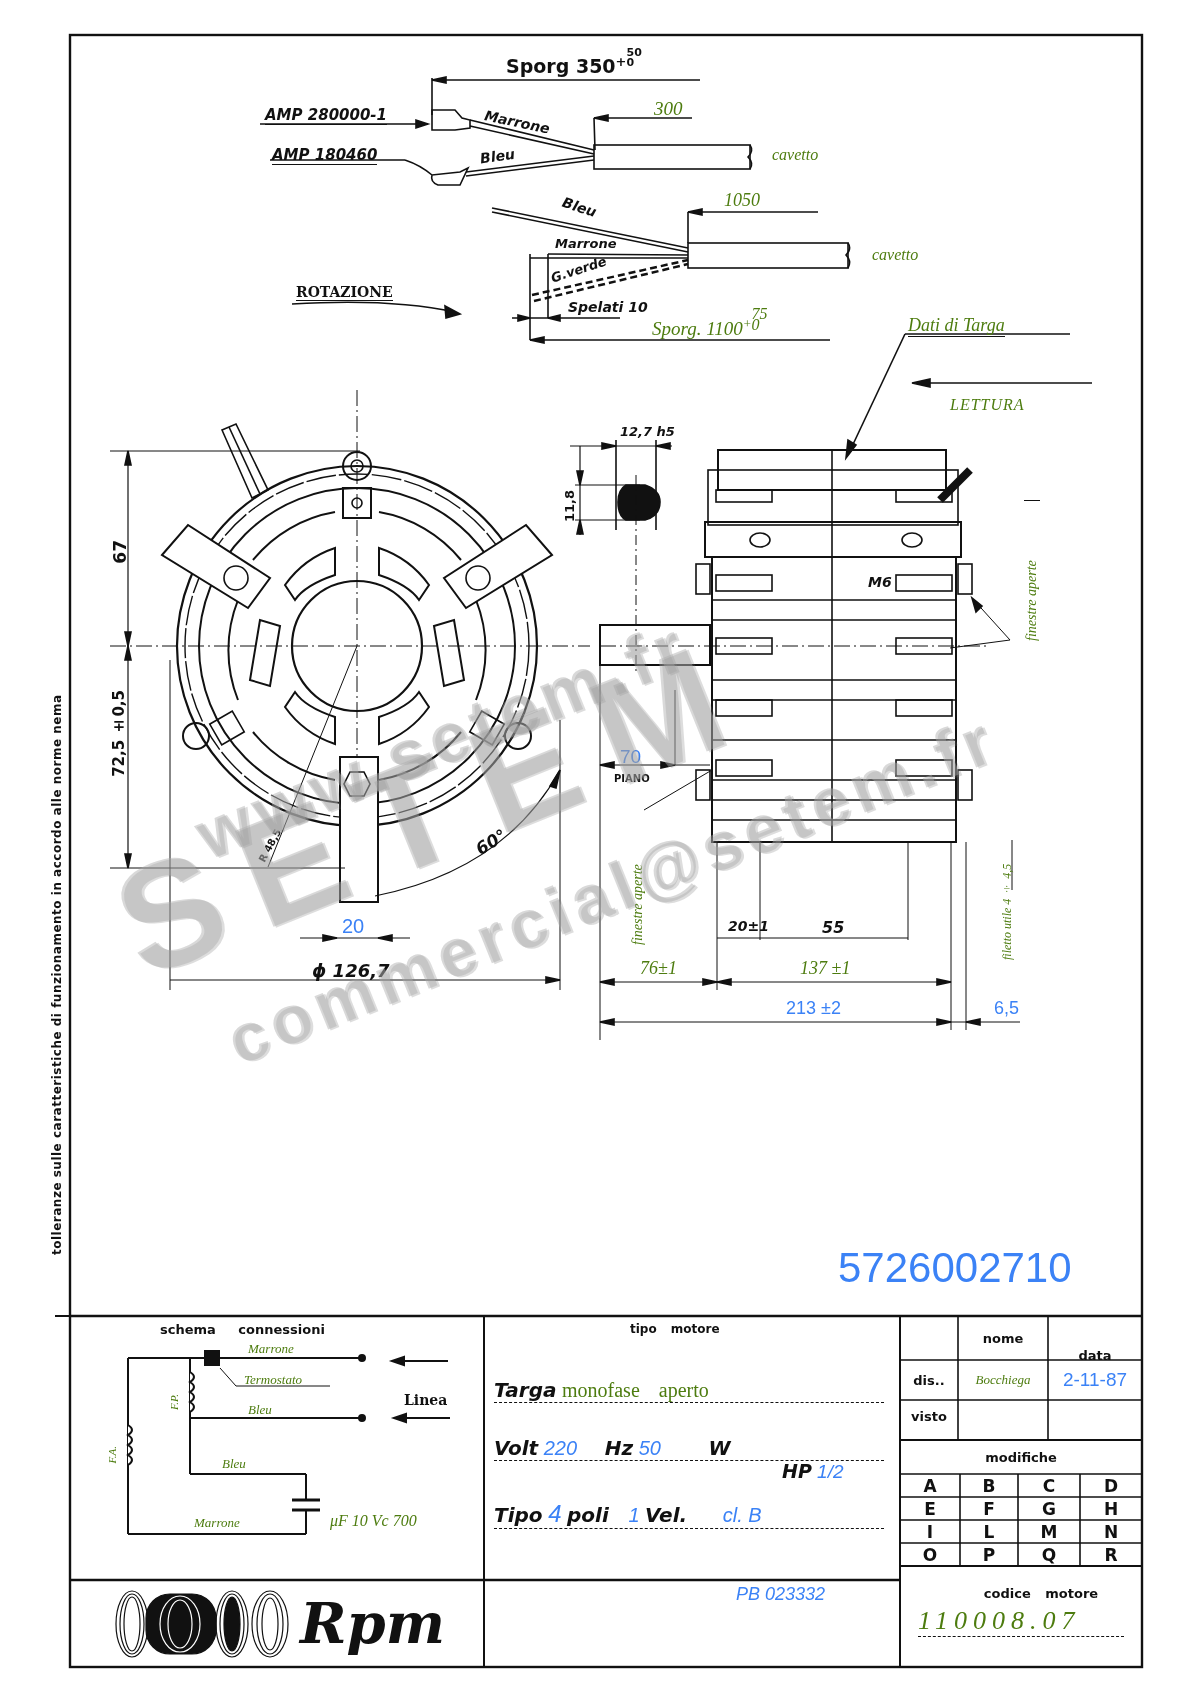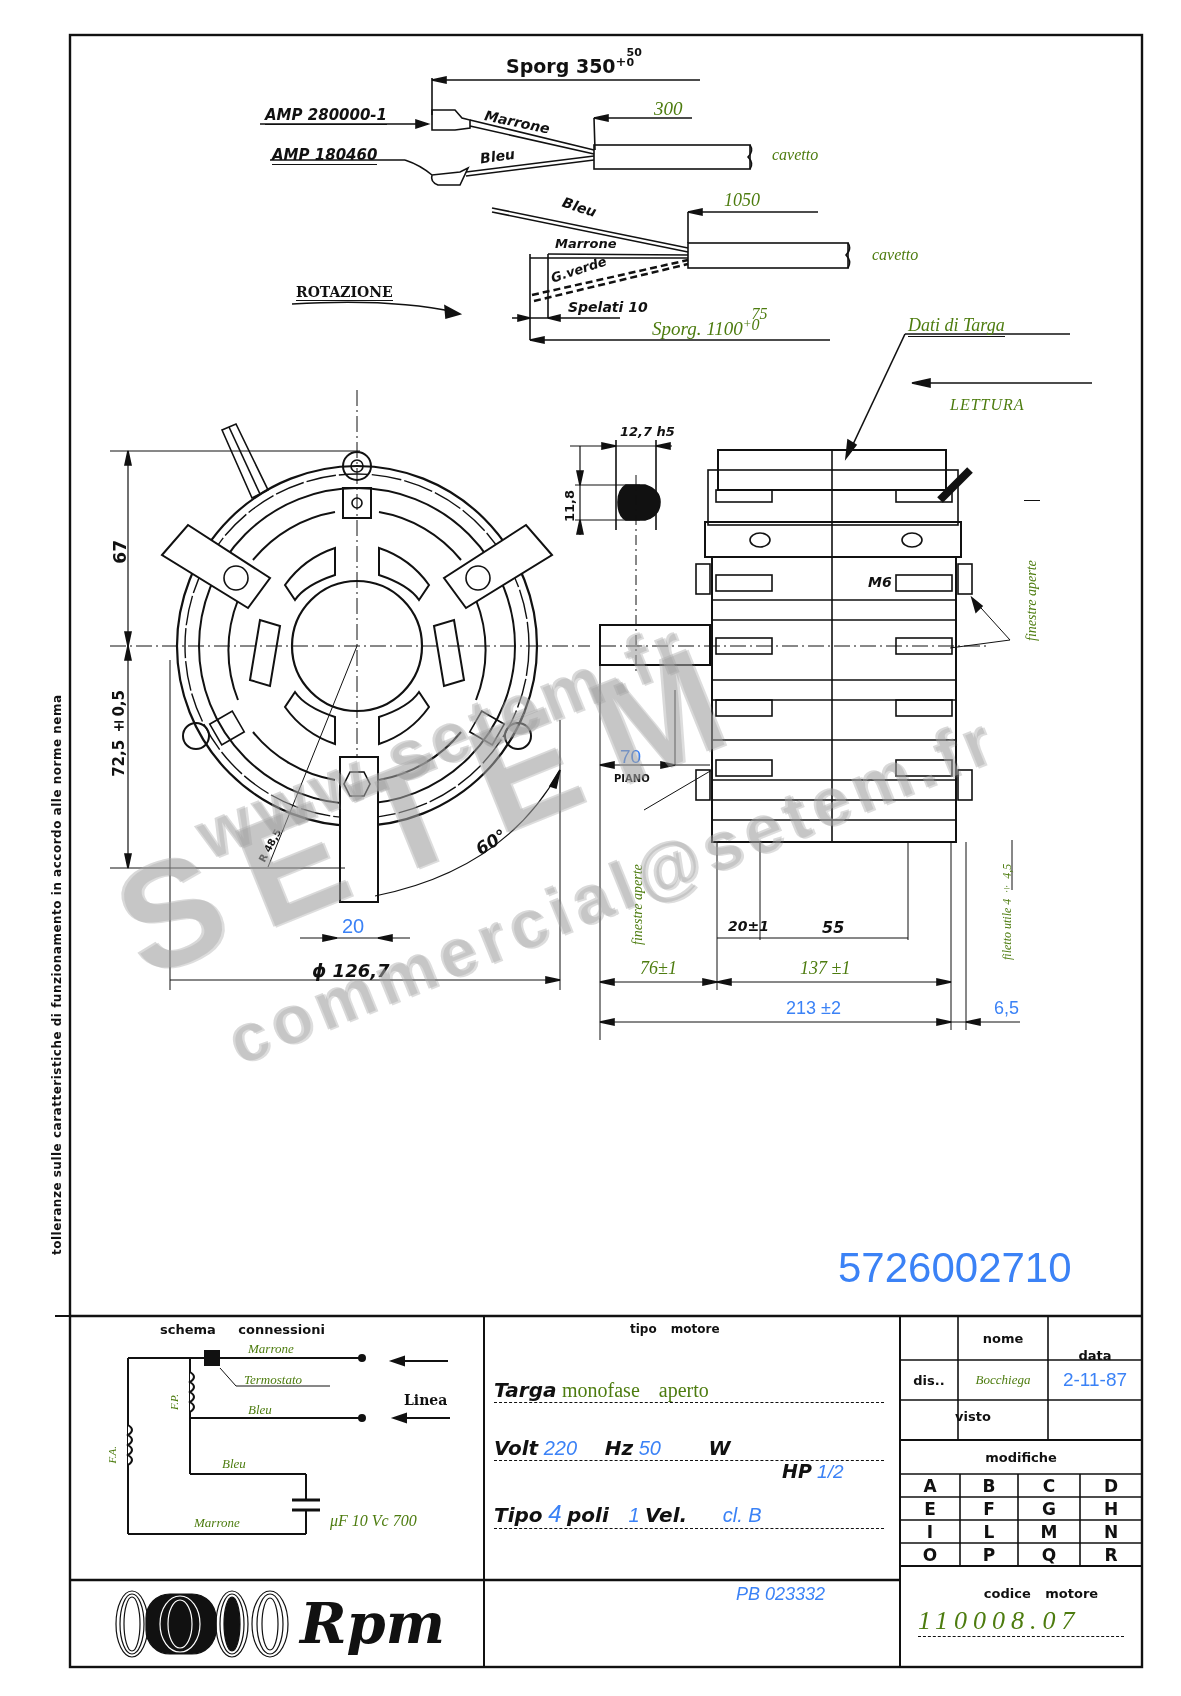--- a/index.html
+++ b/index.html
@@ -368,21 +368,21 @@
   <span class="bold" style="font-style:italic; margin-right:30px;">Vel.</span>
   <span class="plain" style="font-style:italic;">cl. B</span>
 </div>
 <div class="abs plain" style="left:736px; top:1584px; font-size:18px; font-style:italic;">PB 023332</div>
 
 <div class="cell bold" style="left:958px; top:1316px; width:90px; height:44px; font-size:13px;">nome</div>
 <div class="cell bold" style="left:1048px; top:1316px; width:94px; height:31px; font-size:13px;margin-top:24px;">data</div>
 <div class="cell bold" style="left:900px; top:1360px; width:58px; height:40px; font-size:13px;">dis..</div>
 <div class="cell hand" style="left:958px; top:1360px; width:90px; height:40px; font-size:13px;">Bocchiega</div>
 <div class="cell plain" style="left:1048px; top:1360px; width:94px; height:40px; font-size:19px;">2-11-87</div>
-<div class="cell bold" style="left:900px; top:1400px; width:58px; height:32px; font-size:13px;margin-left:44px;">visto</div>
+<div class="cell bold" style="left:900px; top:1400px; width:58px; height:32px; font-size:13px;">visto</div>
 <div class="cell bold" style="left:900px; top:1440px; width:242px; height:34px; font-size:13px;">modifiche</div>
 
 <div class="cell bold" style="left:900px; top:1474px; width:60px; height:23px; font-size:17px;">A</div>
 <div class="cell bold" style="left:960px; top:1474px; width:58px; height:23px; font-size:17px;">B</div>
 <div class="cell bold" style="left:1018px; top:1474px; width:62px; height:23px; font-size:17px;">C</div>
 <div class="cell bold" style="left:1080px; top:1474px; width:62px; height:23px; font-size:17px;">D</div>
 <div class="cell bold" style="left:900px; top:1497px; width:60px; height:23px; font-size:17px;">E</div>
 <div class="cell bold" style="left:960px; top:1497px; width:58px; height:23px; font-size:17px;">F</div>
 <div class="cell bold" style="left:1018px; top:1497px; width:62px; height:23px; font-size:17px;">G</div>
 <div class="cell bold" style="left:1080px; top:1497px; width:62px; height:23px; font-size:17px;">H</div>

